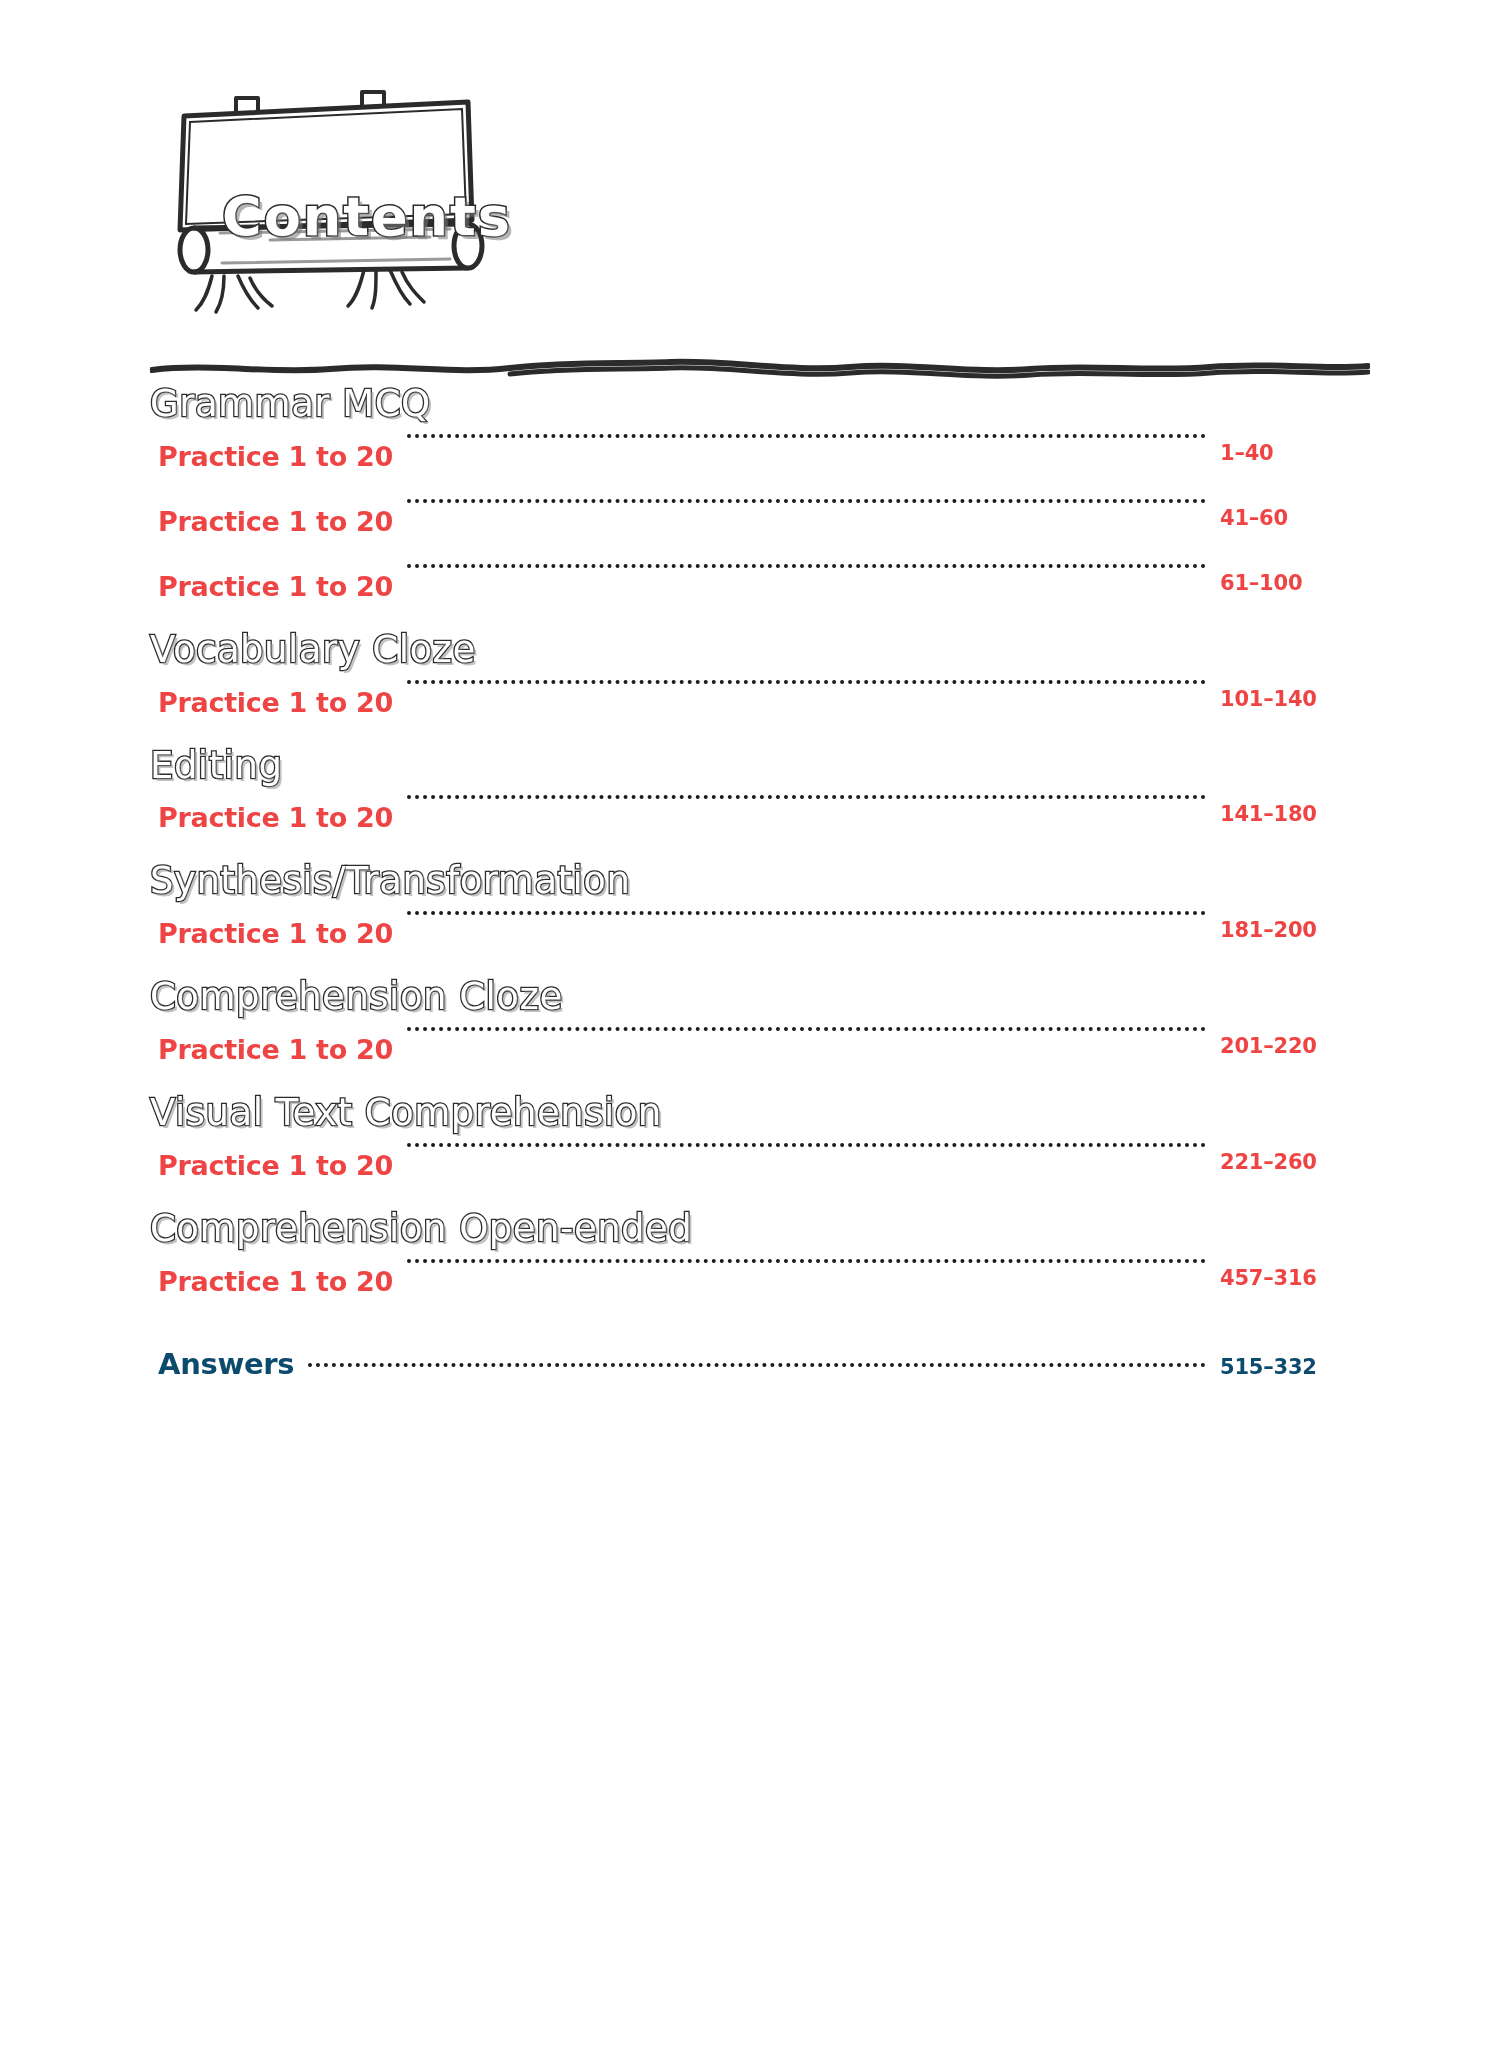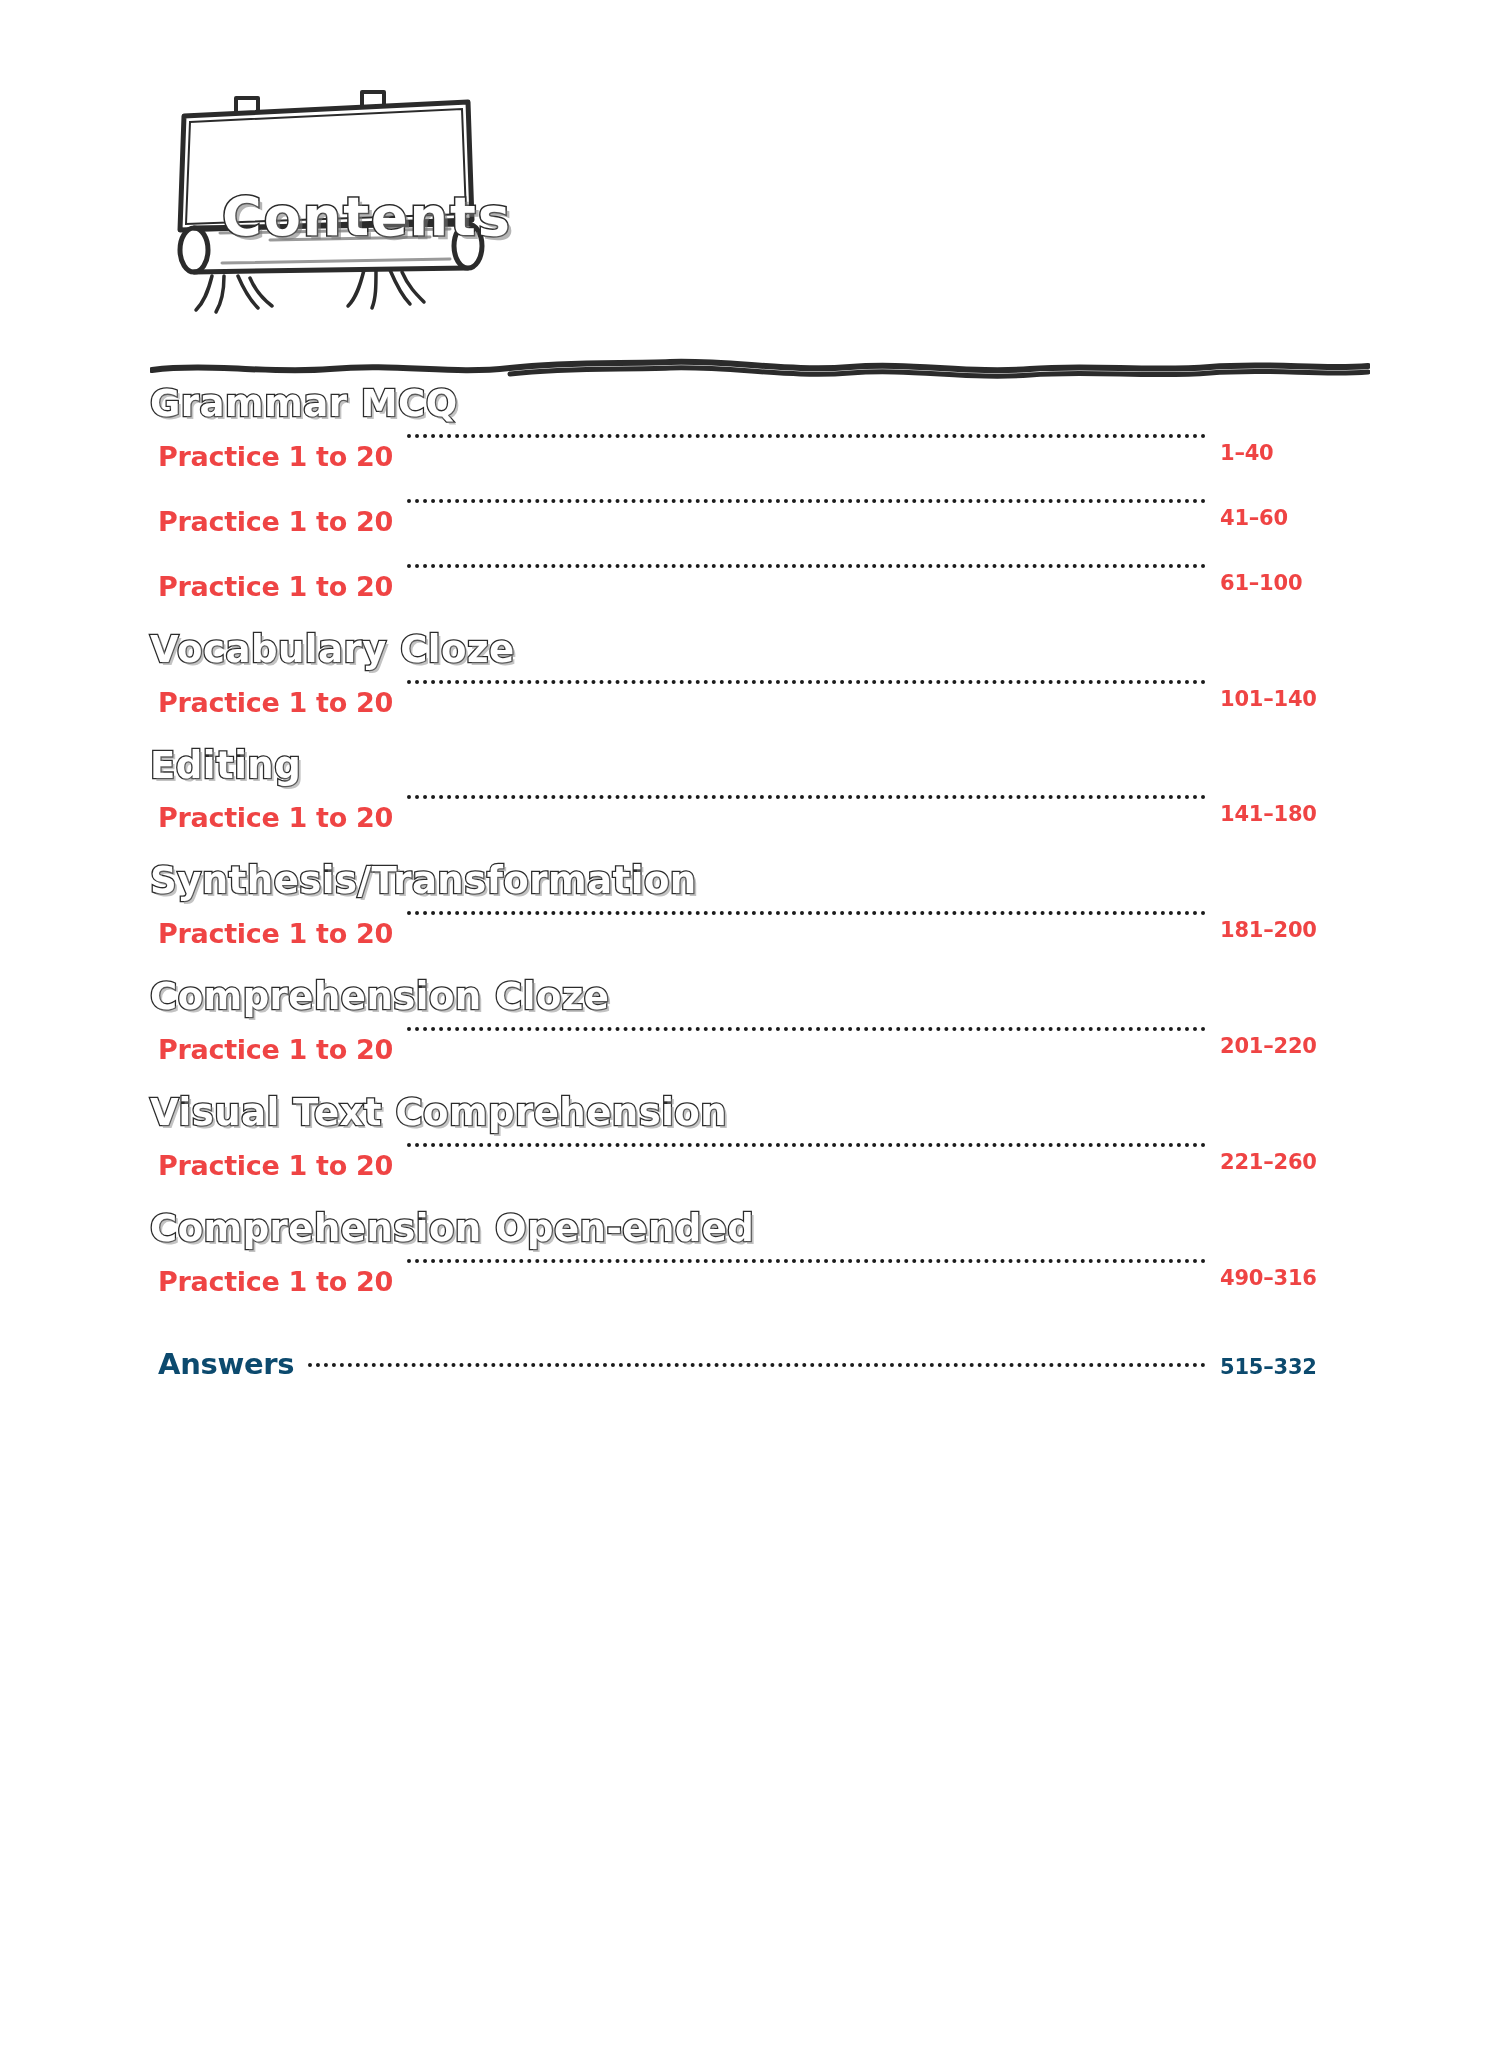--- a/index.html
+++ b/index.html
@@ -66,21 +66,21 @@
     top: 380px;
     width: 1220px;
   }
 
   .section {
     margin-bottom: 6px;
   }
 
   .section-title {
     font-family: "DejaVu Sans", sans-serif;
-    font-weight: bold;
+    font-weight: normal;
     font-size: 37px;
     letter-spacing: 0.5px;
     color: #ffffff;
     -webkit-text-stroke: 2.6px #2b2b2b;
     paint-order: stroke fill;
     text-shadow: 3px 3px 0 rgba(135,135,135,0.5);
     margin: 0 0 2px 0;
     line-height: 1.32;
     white-space: nowrap;
   }
@@ -241,21 +241,21 @@
         <span class="dots"></span>
         <span class="pages">221–260</span>
       </div>
     </div>
 
     <div class="section">
       <div class="section-title">Comprehension Open-ended</div>
       <div class="entry">
         <span class="entry-label">Practice 1 to 20</span>
         <span class="dots"></span>
-        <span class="pages">490–316</span>
+        <span class="pages">457–316</span>
       </div>
     </div>
 
     <div class="answers-row">
       <span class="entry-label">Answers</span>
       <span class="dots"></span>
       <span class="pages">515–332</span>
     </div>
 
   </div>

